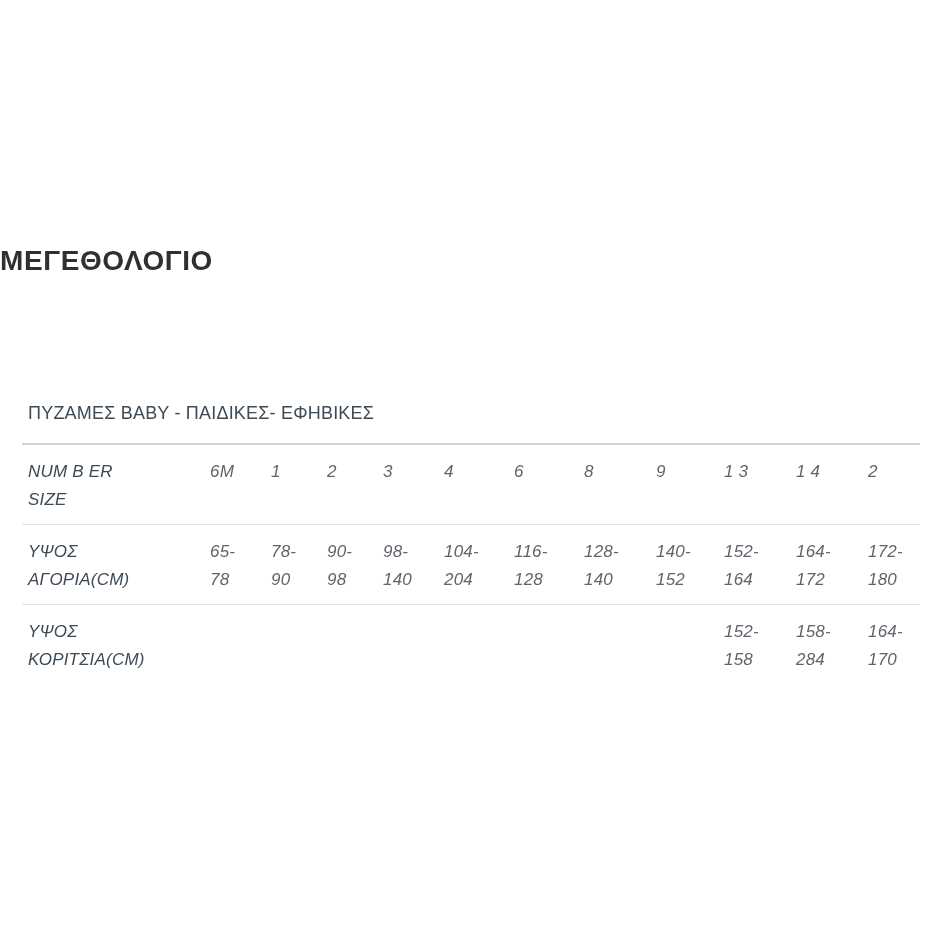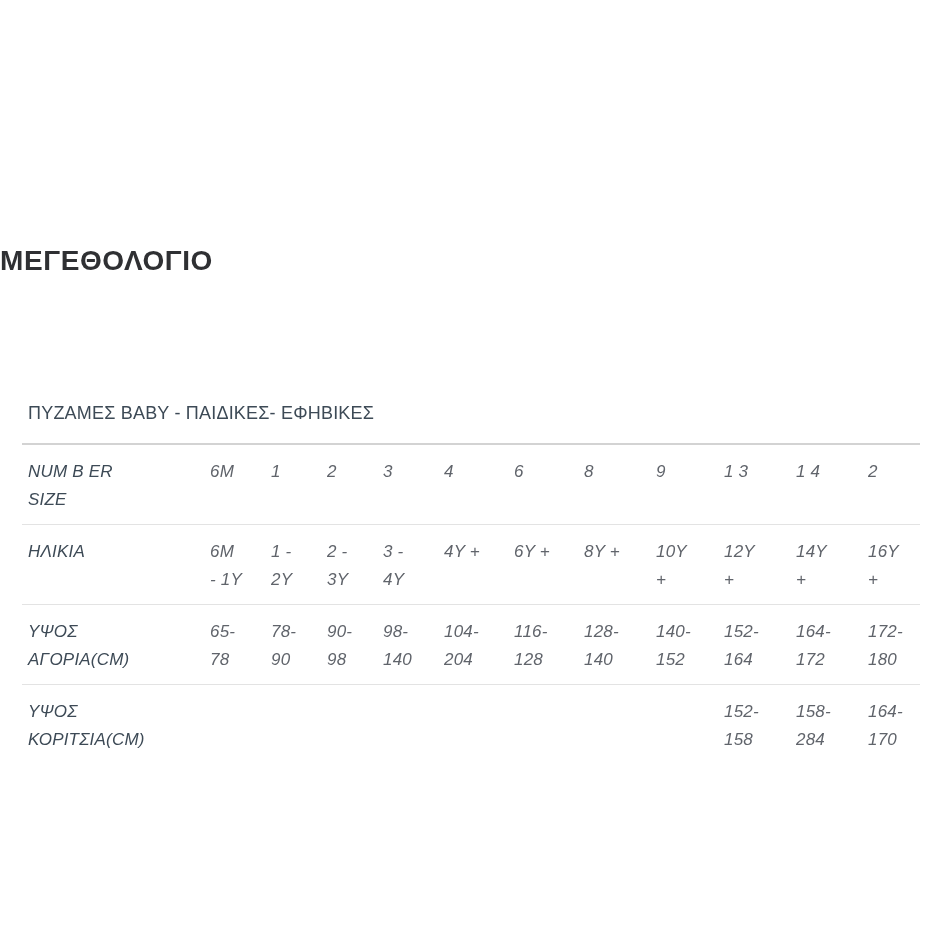--- a/index.html
+++ b/index.html
@@ -97,42 +97,20 @@
         <td>3</td>
         <td>4</td>
         <td>6</td>
         <td>8</td>
         <td>9</td>
         <td>1 3</td>
         <td>1 4</td>
         <td>2</td>
       </tr>
       <tr>
-        <td class="row-label">ΗΛΙΚΙΑ</td>
-        <td>6M
-- 1Y</td>
-        <td>1 -
-2Y</td>
-        <td>2 -
-3Y</td>
-        <td>3 -
-4Y</td>
-        <td>4Y +</td>
-        <td>6Y +</td>
-        <td>8Y +</td>
-        <td>10Y
-+</td>
-        <td>12Y
-+</td>
-        <td>14Y
-+</td>
-        <td>16Y
-+</td>
-      </tr>
-      <tr>
         <td class="row-label">ΥΨΟΣ
 ΑΓΟΡΙΑ(CM)</td>
         <td>65-
 78</td>
         <td>78-
 90</td>
         <td>90-
 98</td>
         <td>98-
 140</td>

